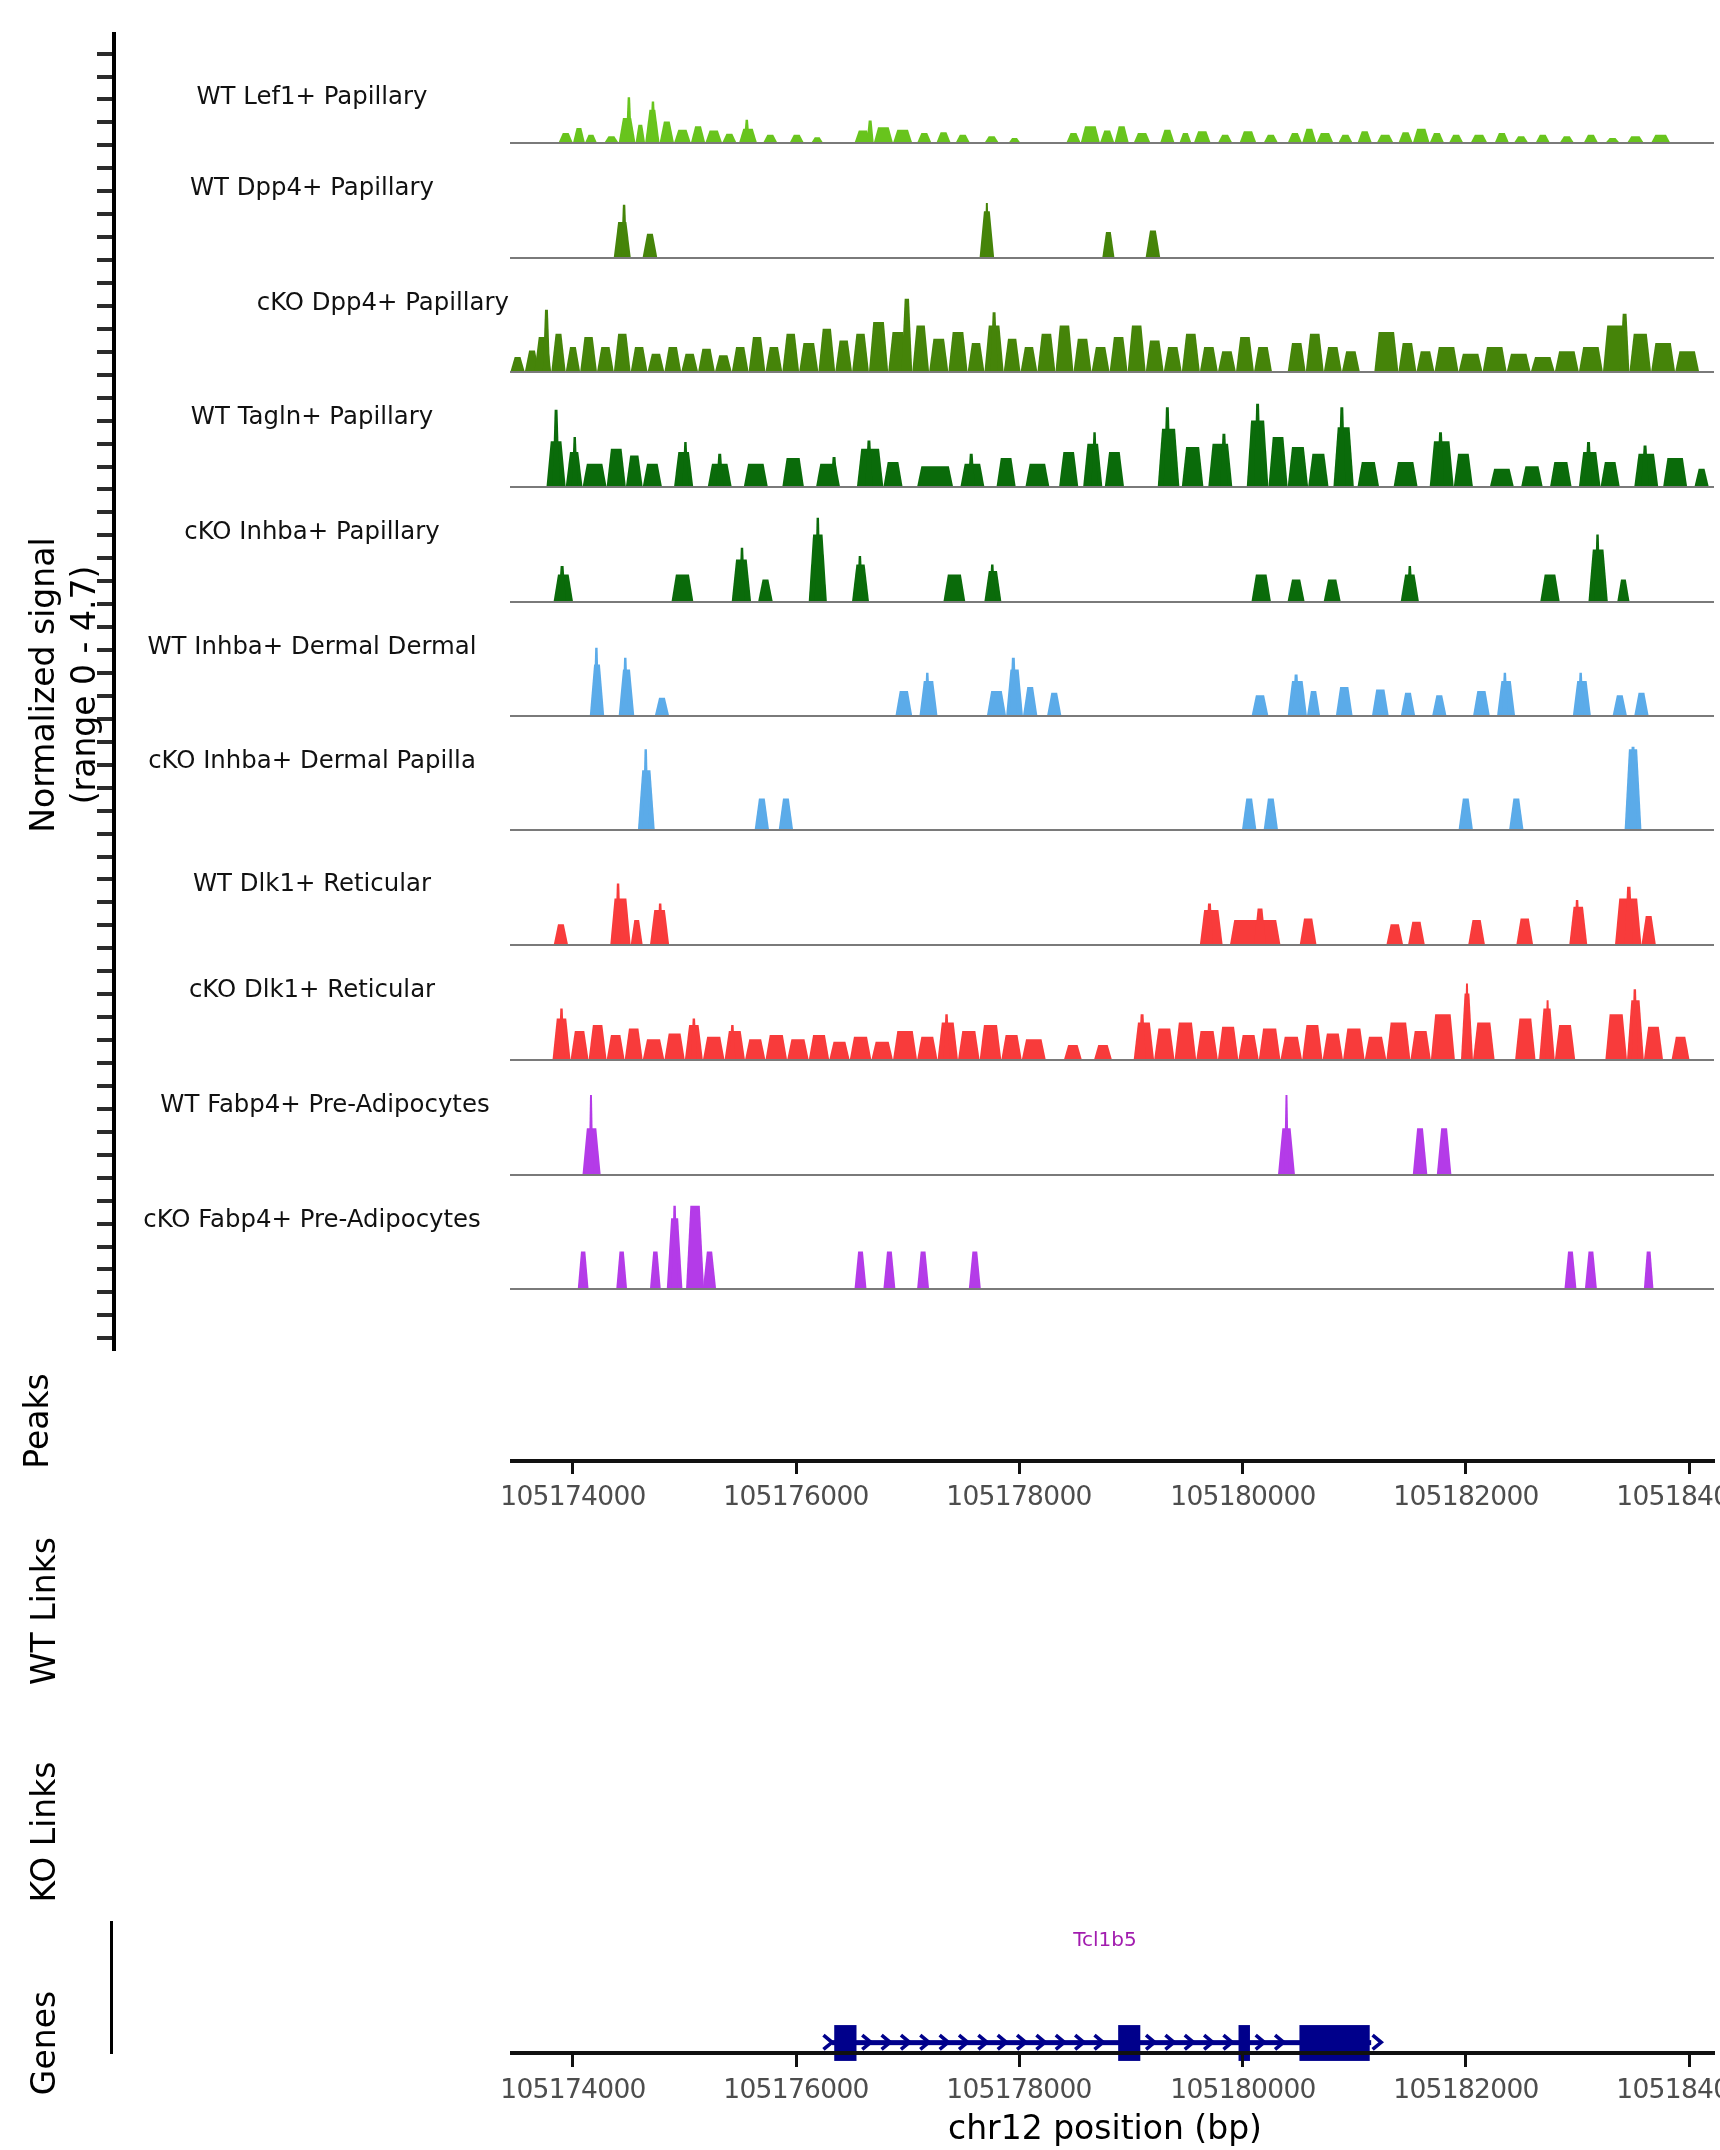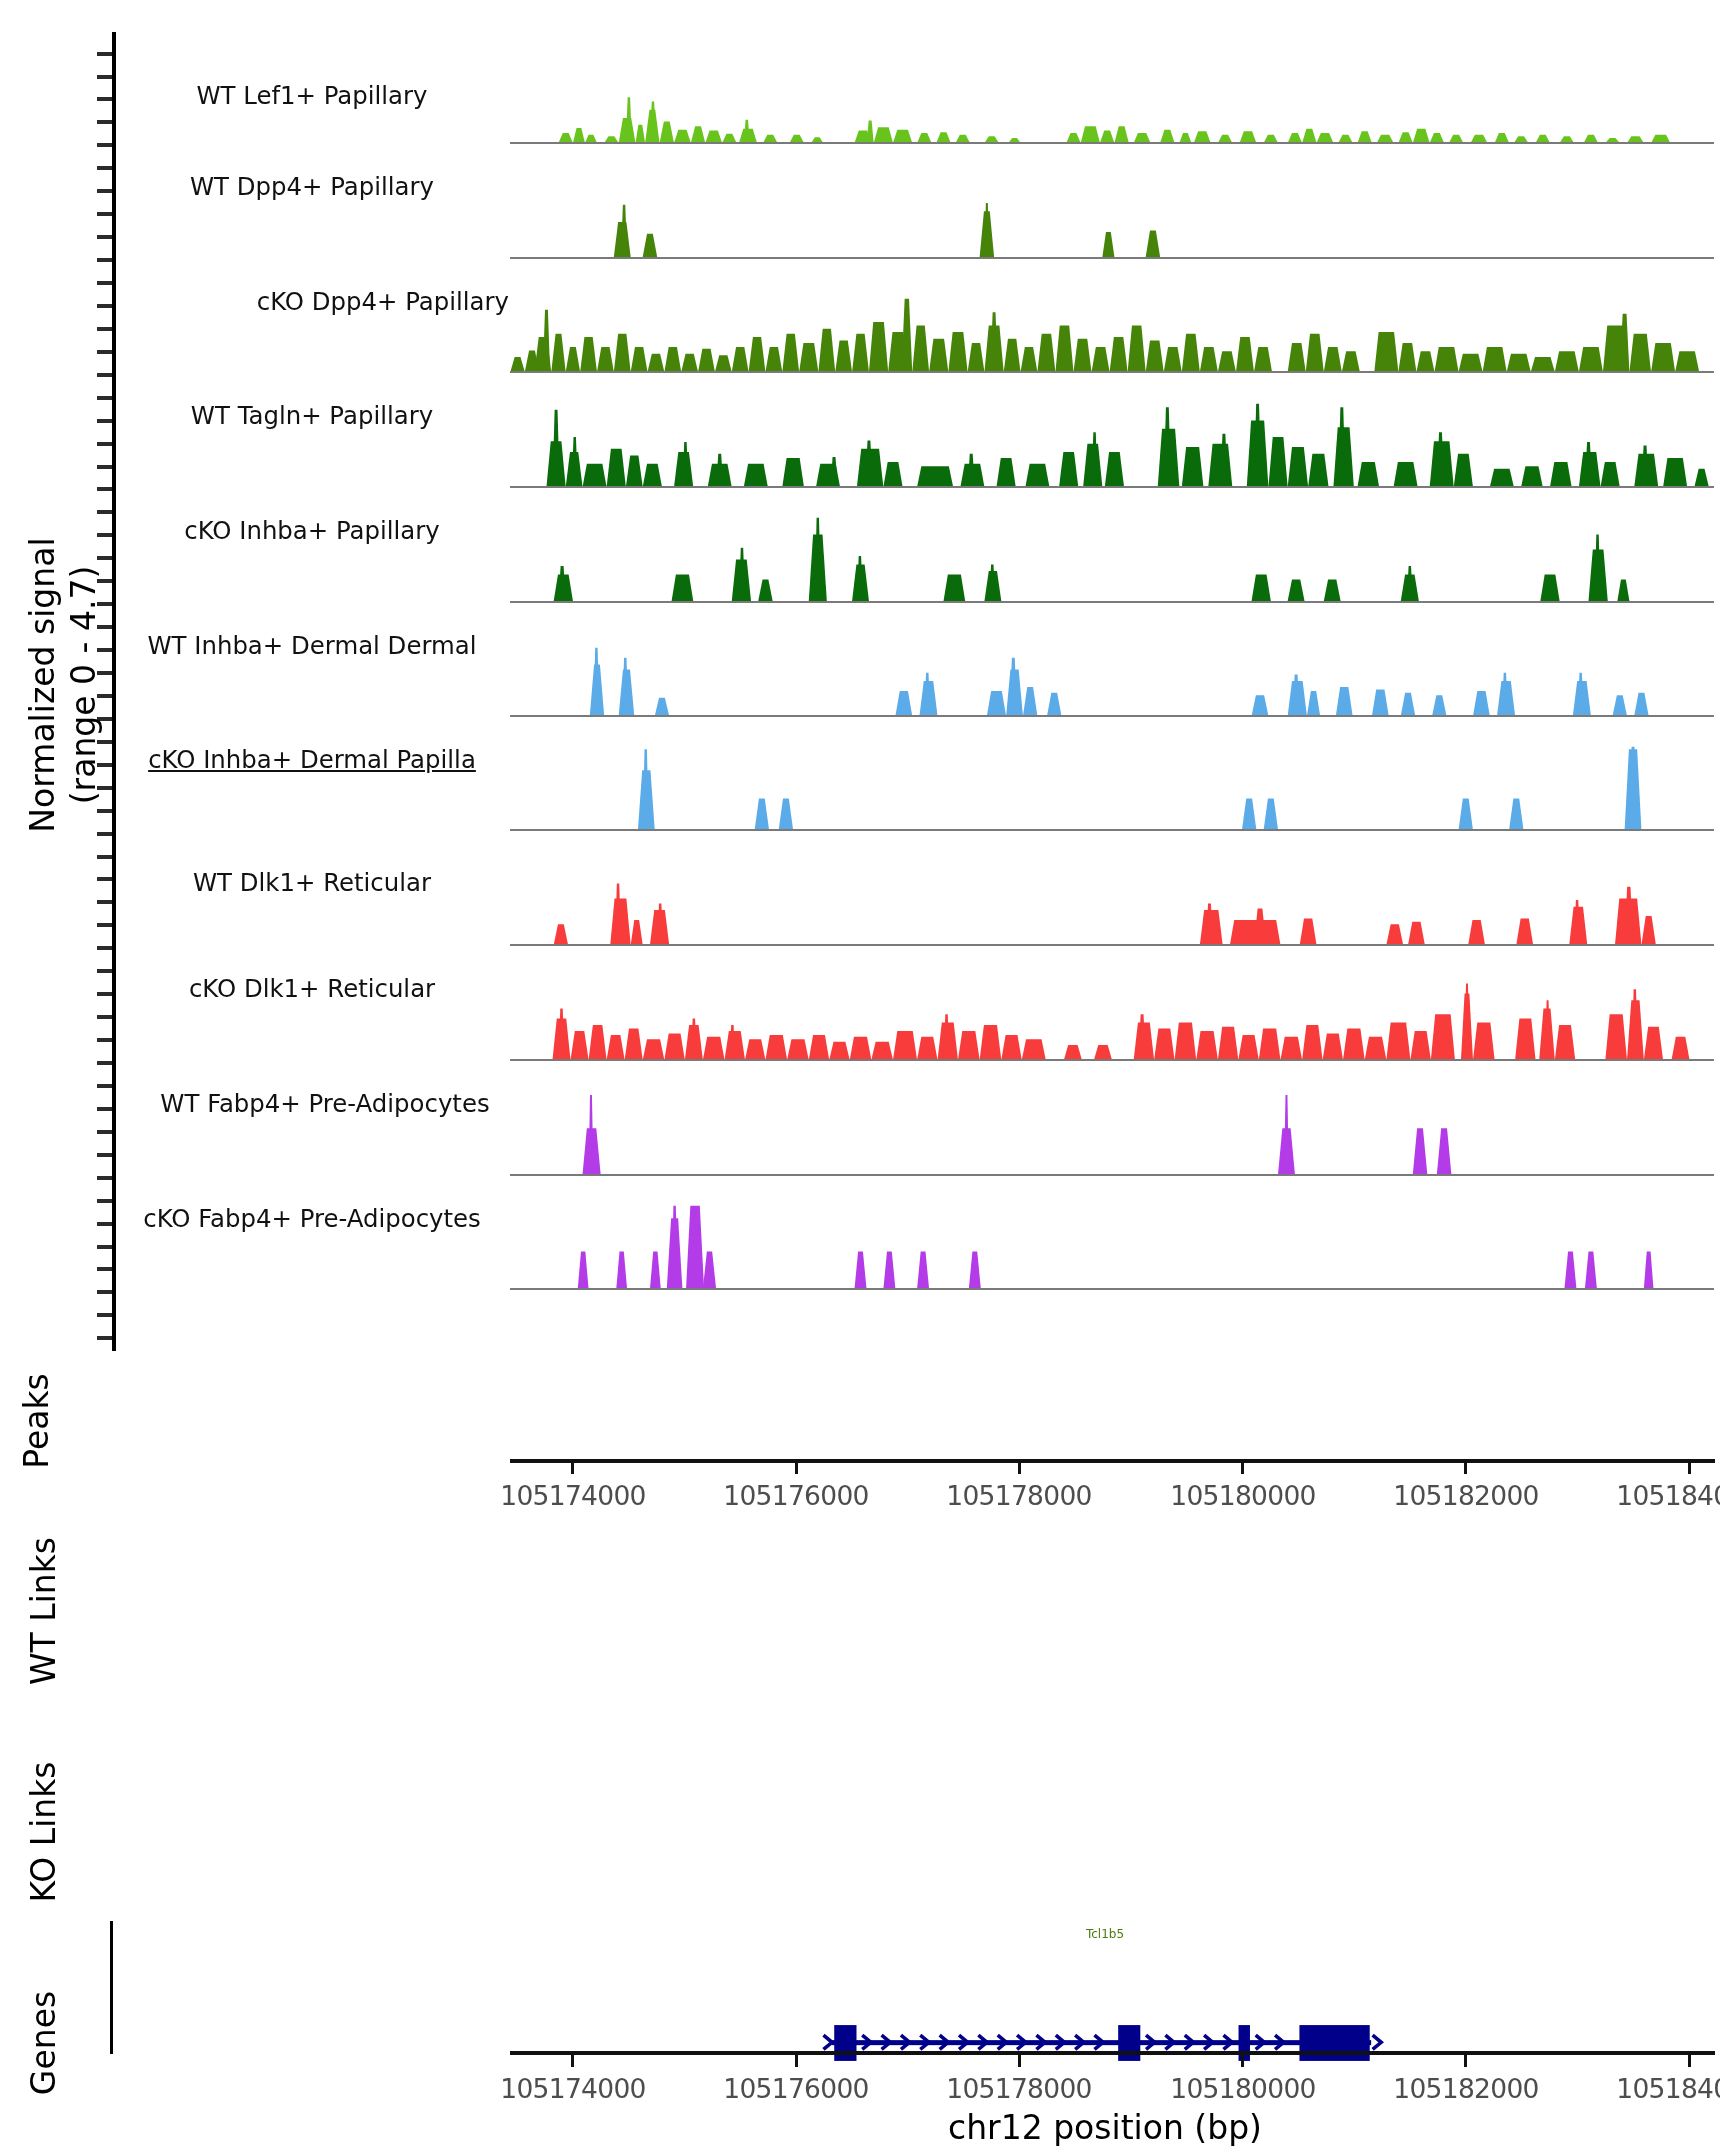--- a/index.html
+++ b/index.html
@@ -12,21 +12,21 @@
   .ytick{position:absolute;background:#2b2b2b;}
   .track-label{position:absolute;text-align:center;font-size:24.4px;color:#111;white-space:nowrap;}
   .baseline{position:absolute;background:#7a7a7a;}
   .sig{position:absolute;}
   .gaxis{position:absolute;background:#111;}
   .gtick{position:absolute;background:#111;}
   .gtick-label{position:absolute;font-size:26.5px;color:#4d4d4d;letter-spacing:-0.7px;transform:translateX(-50%);white-space:nowrap;}
   .ytitle{font-size:33px;line-height:1.25;text-align:center;}
   .section-label{font-size:33px;}
   .xaxis-title{position:absolute;transform:translateX(-50%);font-size:33px;color:#000;white-space:nowrap;}
-  .gene-name{position:absolute;transform:translateX(-50%);font-size:12px;color:#4d7c0f;white-space:nowrap;}
+  .gene-name{position:absolute;transform:translateX(-50%);font-size:20px;color:#a21caf;white-space:nowrap;}
   .bracket{position:absolute;background:#000;}
 </style>
 </head>
 <body>
 
 <div class="canvas">
 
   <div class="yaxis-line" style="left:112px;top:32px;width:3.6px;height:1319px;"></div>
   <div id="ytick-holder">
       <div class="ytick" style="left: 97px; top: 52px; width: 15px; height: 4.3px;"></div>
@@ -366,21 +366,21 @@
           <polygon points="1383.4959999999999,120 1386.0144999999998,59.68 1389.3725,59.68 1391.8909999999998,120" fill="#5babe9"></polygon>
           <polygon points="1482.557,120 1488.557,71.28 1501.742,71.28 1507.742,120" fill="#5babe9"></polygon>
           <polygon points="1489.273,120 1491.7915,59.68 1495.1495,59.68 1497.6680000000001,120" fill="#5babe9"></polygon>
           <polygon points="1537.9640000000002,120 1543.9640000000002,91 1552.112,91 1558.112,120" fill="#5babe9"></polygon>
           <polygon points="1568.1860000000001,120 1574.1860000000001,87.52 1582.3339999999998,87.52 1588.3339999999998,120" fill="#5babe9"></polygon>
         </svg>
     <div class="baseline" style="left: 510px; top: 715px; width: 1204px; height: 2.2px; background: rgb(122, 122, 122);"></div>
   </div>
 
   <div>
-    <div class="track-label" style="left: 115px; top: 745px; width: 394px; text-decoration: underline;">cKO Inhba+ Dermal Papilla</div>
+    <div class="track-label" style="left: 115px; top: 745px; width: 394px;">cKO Inhba+ Dermal Papilla</div>
     <svg class="sig" width="1204" height="86" viewBox="0 0 1679 120" style="left: 510px; top: 744px;">
           <polygon points="177.974,120 183.974,36.480000000000004 195.48,36.480000000000004 201.48,120" fill="#5babe9"></polygon>
           <polygon points="184.69,120 187.20850000000002,7.480000000000004 190.56650000000002,7.480000000000004 193.085,120" fill="#5babe9"></polygon>
           <polygon points="340.83700000000005,120 346.83700000000005,75.92 354.985,75.92 360.985,120" fill="#5babe9"></polygon>
           <polygon points="374.41700000000003,120 380.41700000000003,75.92 388.565,75.92 394.565,120" fill="#5babe9"></polygon>
           <polygon points="1020.832,120 1026.8319999999999,75.92 1034.98,75.92 1040.98,120" fill="#5babe9"></polygon>
           <polygon points="1051.054,120 1057.054,75.92 1065.202,75.92 1071.202,120" fill="#5babe9"></polygon>
           <polygon points="1323.0520000000001,120 1329.0520000000001,75.92 1337.2,75.92 1343.2,120" fill="#5babe9"></polygon>
           <polygon points="1393.57,120 1399.57,75.92 1407.7179999999998,75.92 1413.7179999999998,120" fill="#5babe9"></polygon>
           <polygon points="1554.7540000000001,120 1560.7540000000001,7.480000000000004 1572.26,7.480000000000004 1578.26,120" fill="#5babe9"></polygon>

